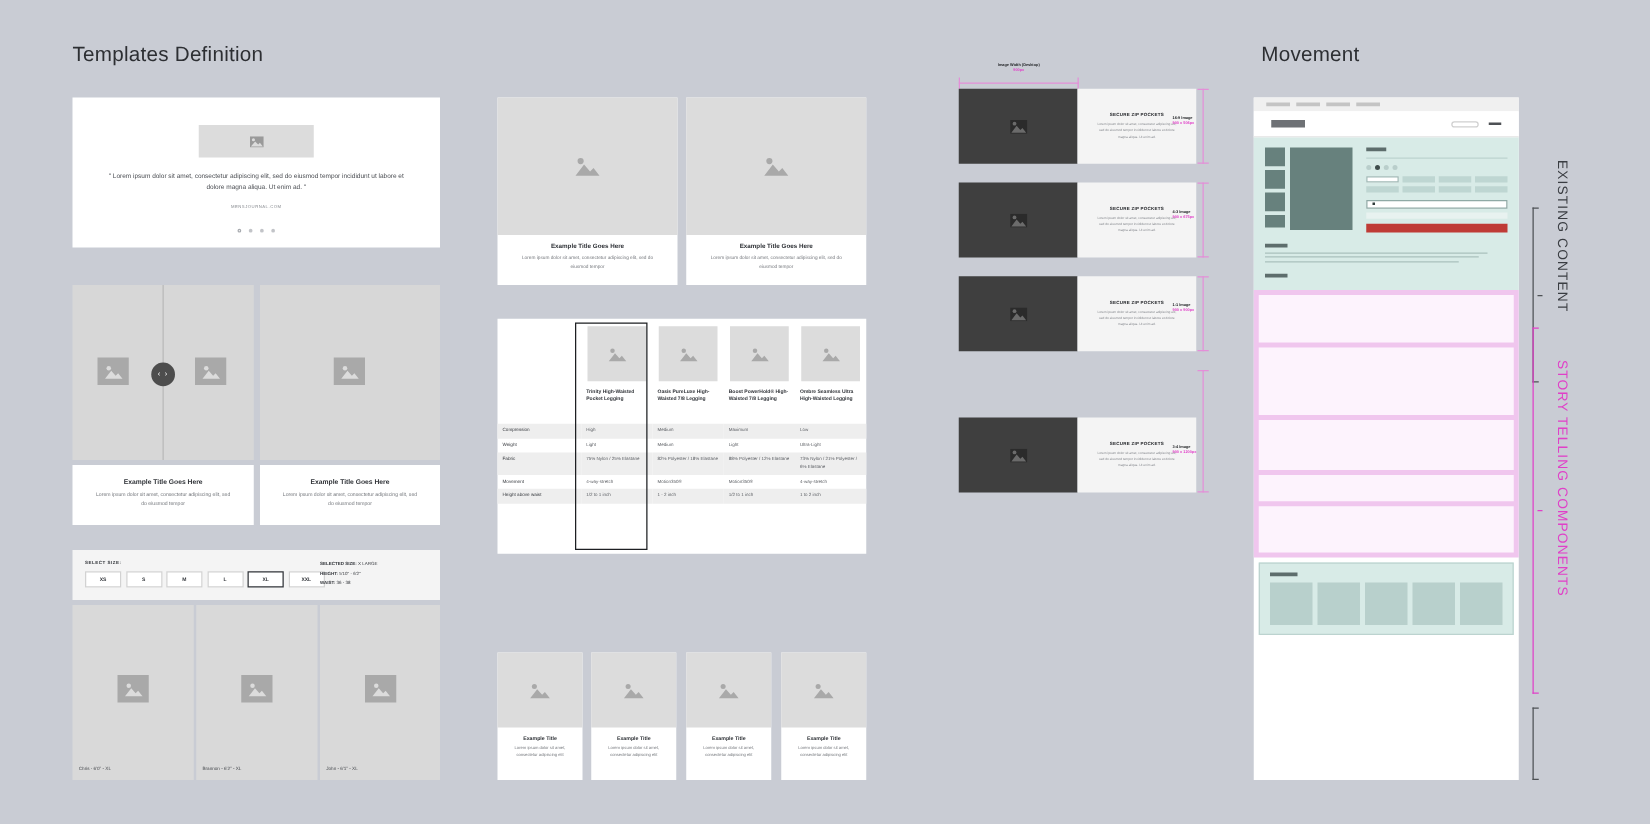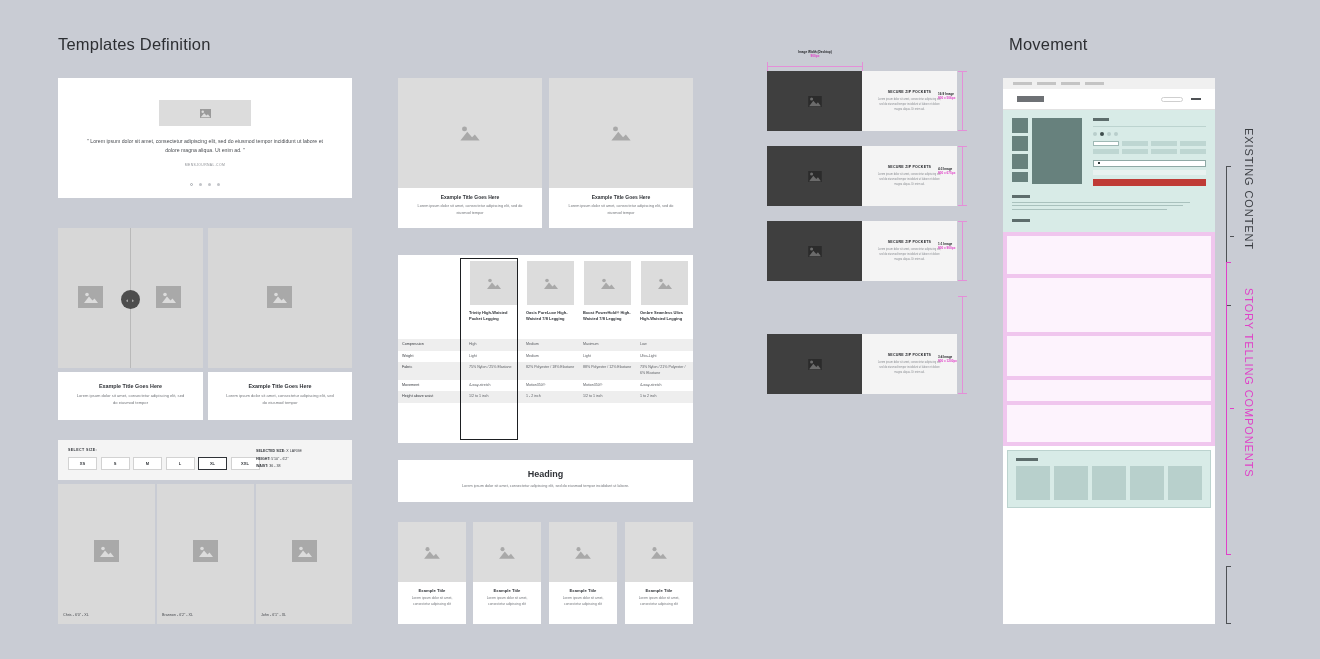--- a/index.html
+++ b/index.html
@@ -392,24 +392,20 @@
         <td>1/2 to 1 inch</td>
         <td>1 - 2 inch</td>
         <td>1/2 to 1 inch</td>
         <td>1 to 2 inch</td>
       </tr>
     </tbody>
       </table>
     <div class="abs" style="left:62px; top:3px; width:58px; height:182px; border:1.4px solid #1d1f22; pointer-events:none;"></div>
   </div>
 
-  <div class="abs c2-head">
-    <div class="head-t">Heading</div>
-    <div class="head-b">Lorem ipsum dolor sit amet, consectetur adipiscing elit, sed do eiusmod tempor incididunt ut labore.</div>
-  </div>
 
   <div class="abs c2-four">
     <div class="four-cell" style="left:0;">
       <div class="four-img">
           <svg width="18" height="15" viewBox="0 0 16 13">
             <circle cx="4" cy="3.5" r="1.8" fill="#a9a9a9"></circle>
             <path d="M1 12 L6 5.5 L9.5 9.5 L11.5 7.5 L15 12 Z" fill="#a9a9a9"></path>
           </svg>
         </div>
       <div class="four-t">Example Title</div>

